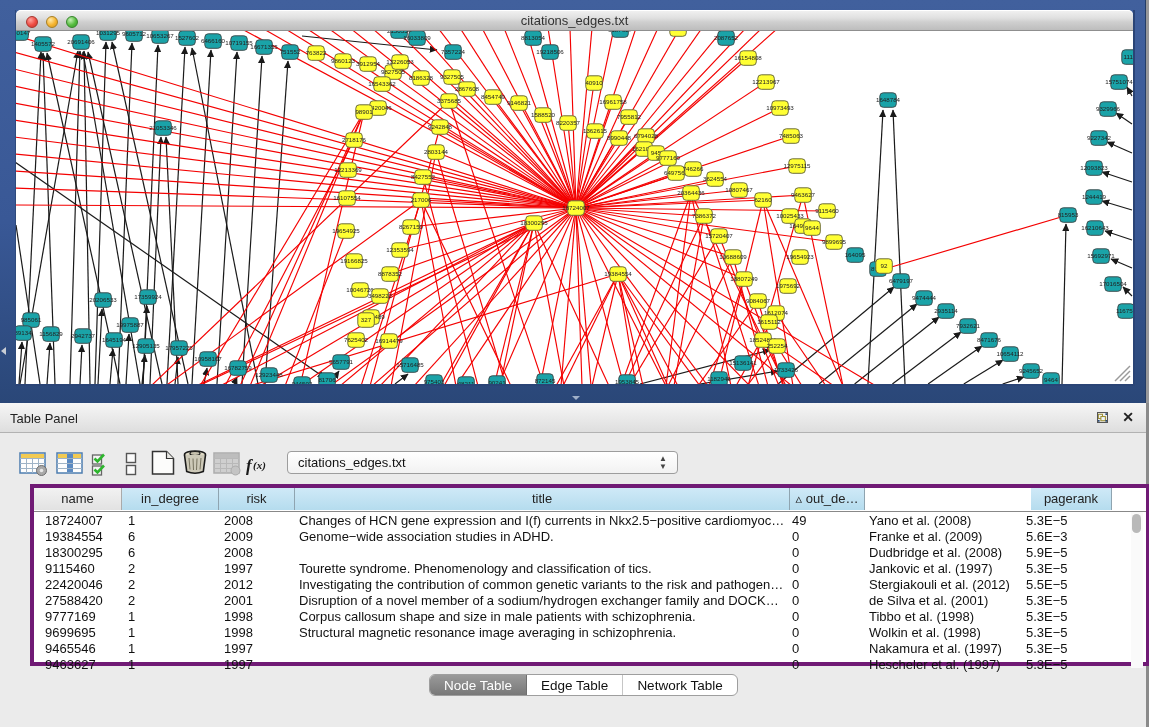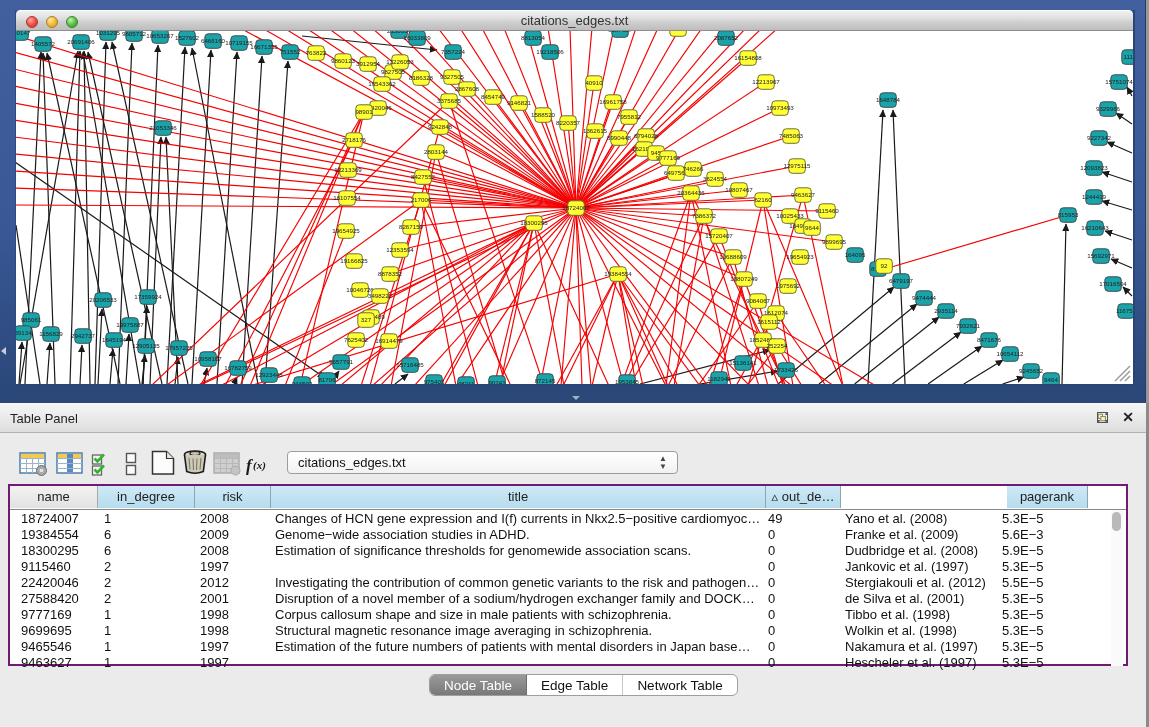--- a/index.html
+++ b/index.html
@@ -17,21 +17,21 @@
 #gwrap {position:absolute;left:16px;top:31px;width:1117px;height:353px;background:#fff;overflow:hidden}
 #panel {position:absolute;left:0;top:403px;width:1149px;height:416px;background:#ebebeb;border-right:3px solid #8a8a8a}
 #phead {position:absolute;left:0;top:0;width:100%;height:30px;background:linear-gradient(180deg,#f6f6f6,#dedede);border-bottom:1px solid #b2b2b2}
 #phead .t {position:absolute;left:10px;top:8px;font-size:13px;color:#222}
 #phead .fl {position:absolute;right:38px;top:9px;width:11px;height:11px;border:1px solid #555}
 #phead .fl:before {content:"";position:absolute;left:2px;top:2px;width:5px;height:5px;border:1px solid #555}
 #phead .x {position:absolute;right:12px;top:6px;font-size:14px;font-weight:bold;color:#222}
 #toolbar {position:absolute;left:0;top:31px;width:100%;height:52px}
 #combo {position:absolute;left:287px;top:17px;width:391px;height:23px;background:linear-gradient(180deg,#fff,#f2f2f2);border:1px solid #9d9d9d;border-radius:4px;font-size:13px;color:#111;line-height:21px;padding-left:10px}
 #combo .arr {position:absolute;right:10px;top:3px;font-size:8px;color:#444;line-height:8px;text-align:center}
-#tbl {position:absolute;left:8px;top:81px;width:1120px;height:182px;background:#fff;border:2px solid #701a75}
+#tbl {position:absolute;left:30px;top:81px;width:1120px;height:182px;background:#fff;border:4px solid #701a75}
 #thead {position:absolute;left:0;top:0;width:100%;height:22px;background:#fff}
 .hc {position:absolute;top:0;height:22px;border-right:1px solid #8fa4b0;font-size:13px;color:#222;text-align:center;line-height:22px}
 .hc.blue {background:linear-gradient(180deg,#cfe9f7,#b5dcee)}
 .hc.gray {background:linear-gradient(180deg,#f2f2f2,#e2e2e2);border-right:1px solid #aaa}
 #tbody {position:absolute;left:0;top:23px;width:100%;height:158px;border-top:1px solid #888}
 .tr {position:absolute;left:0;width:100%;height:16px;font-size:13px;color:#111}
 .tr span {position:absolute;top:1px;white-space:pre}
 #sbar {position:absolute;right:3px;top:24px;width:12px;height:156px;background:#fafafa}
 #sbar .th {position:absolute;left:1px;top:2px;width:9px;height:19px;background:#b9b9b9;border-radius:5px}
 #tabs {position:absolute;left:429px;top:271px;height:22px;display:flex;border:1px solid #9e9e9e;border-radius:6px;overflow:hidden;background:#fff}
@@ -659,29 +659,29 @@
             <span style="left:190px">2009</span>
             <span style="left:265px">Genome−wide association studies in ADHD.</span>
             <span style="left:758px">0</span>
             <span style="left:835px">Franke et al. (2009)</span>
             <span style="left:992px">5.6E−3</span>
           </div>
 <div class="tr" style="top:32px">
             <span style="left:11px">18300295</span>
             <span style="left:94px">6</span>
             <span style="left:190px">2008</span>
-            <span style="left:265px">Estimation of significance thresholds for genomewide association scans.</span>
             <span style="left:758px">0</span>
             <span style="left:835px">Dudbridge et al. (2008)</span>
             <span style="left:992px">5.9E−5</span>
           </div>
 <div class="tr" style="top:48px">
             <span style="left:11px">9115460</span>
             <span style="left:94px">2</span>
             <span style="left:190px">1997</span>
+            <span style="left:265px">Tourette syndrome. Phenomenology and classification of tics.</span>
             <span style="left:758px">0</span>
             <span style="left:835px">Jankovic et al. (1997)</span>
             <span style="left:992px">5.3E−5</span>
           </div>
 <div class="tr" style="top:64px">
             <span style="left:11px">22420046</span>
             <span style="left:94px">2</span>
             <span style="left:190px">2012</span>
             <span style="left:265px">Investigating the contribution of common genetic variants to the risk and pathogen…</span>
             <span style="left:758px">0</span>
@@ -712,21 +712,20 @@
             <span style="left:190px">1998</span>
             <span style="left:265px">Structural magnetic resonance image averaging in schizophrenia.</span>
             <span style="left:758px">0</span>
             <span style="left:835px">Wolkin et al. (1998)</span>
             <span style="left:992px">5.3E−5</span>
           </div>
 <div class="tr" style="top:128px">
             <span style="left:11px">9465546</span>
             <span style="left:94px">1</span>
             <span style="left:190px">1997</span>
-            <span style="left:265px">Estimation of the future numbers of patients with mental disorders in Japan base…</span>
             <span style="left:758px">0</span>
             <span style="left:835px">Nakamura et al. (1997)</span>
             <span style="left:992px">5.3E−5</span>
           </div>
 <div class="tr" style="top:144px">
             <span style="left:11px">9463627</span>
             <span style="left:94px">1</span>
             <span style="left:190px">1997</span>
             <span style="left:758px">0</span>
             <span style="left:835px">Hescheler et al. (1997)</span>

